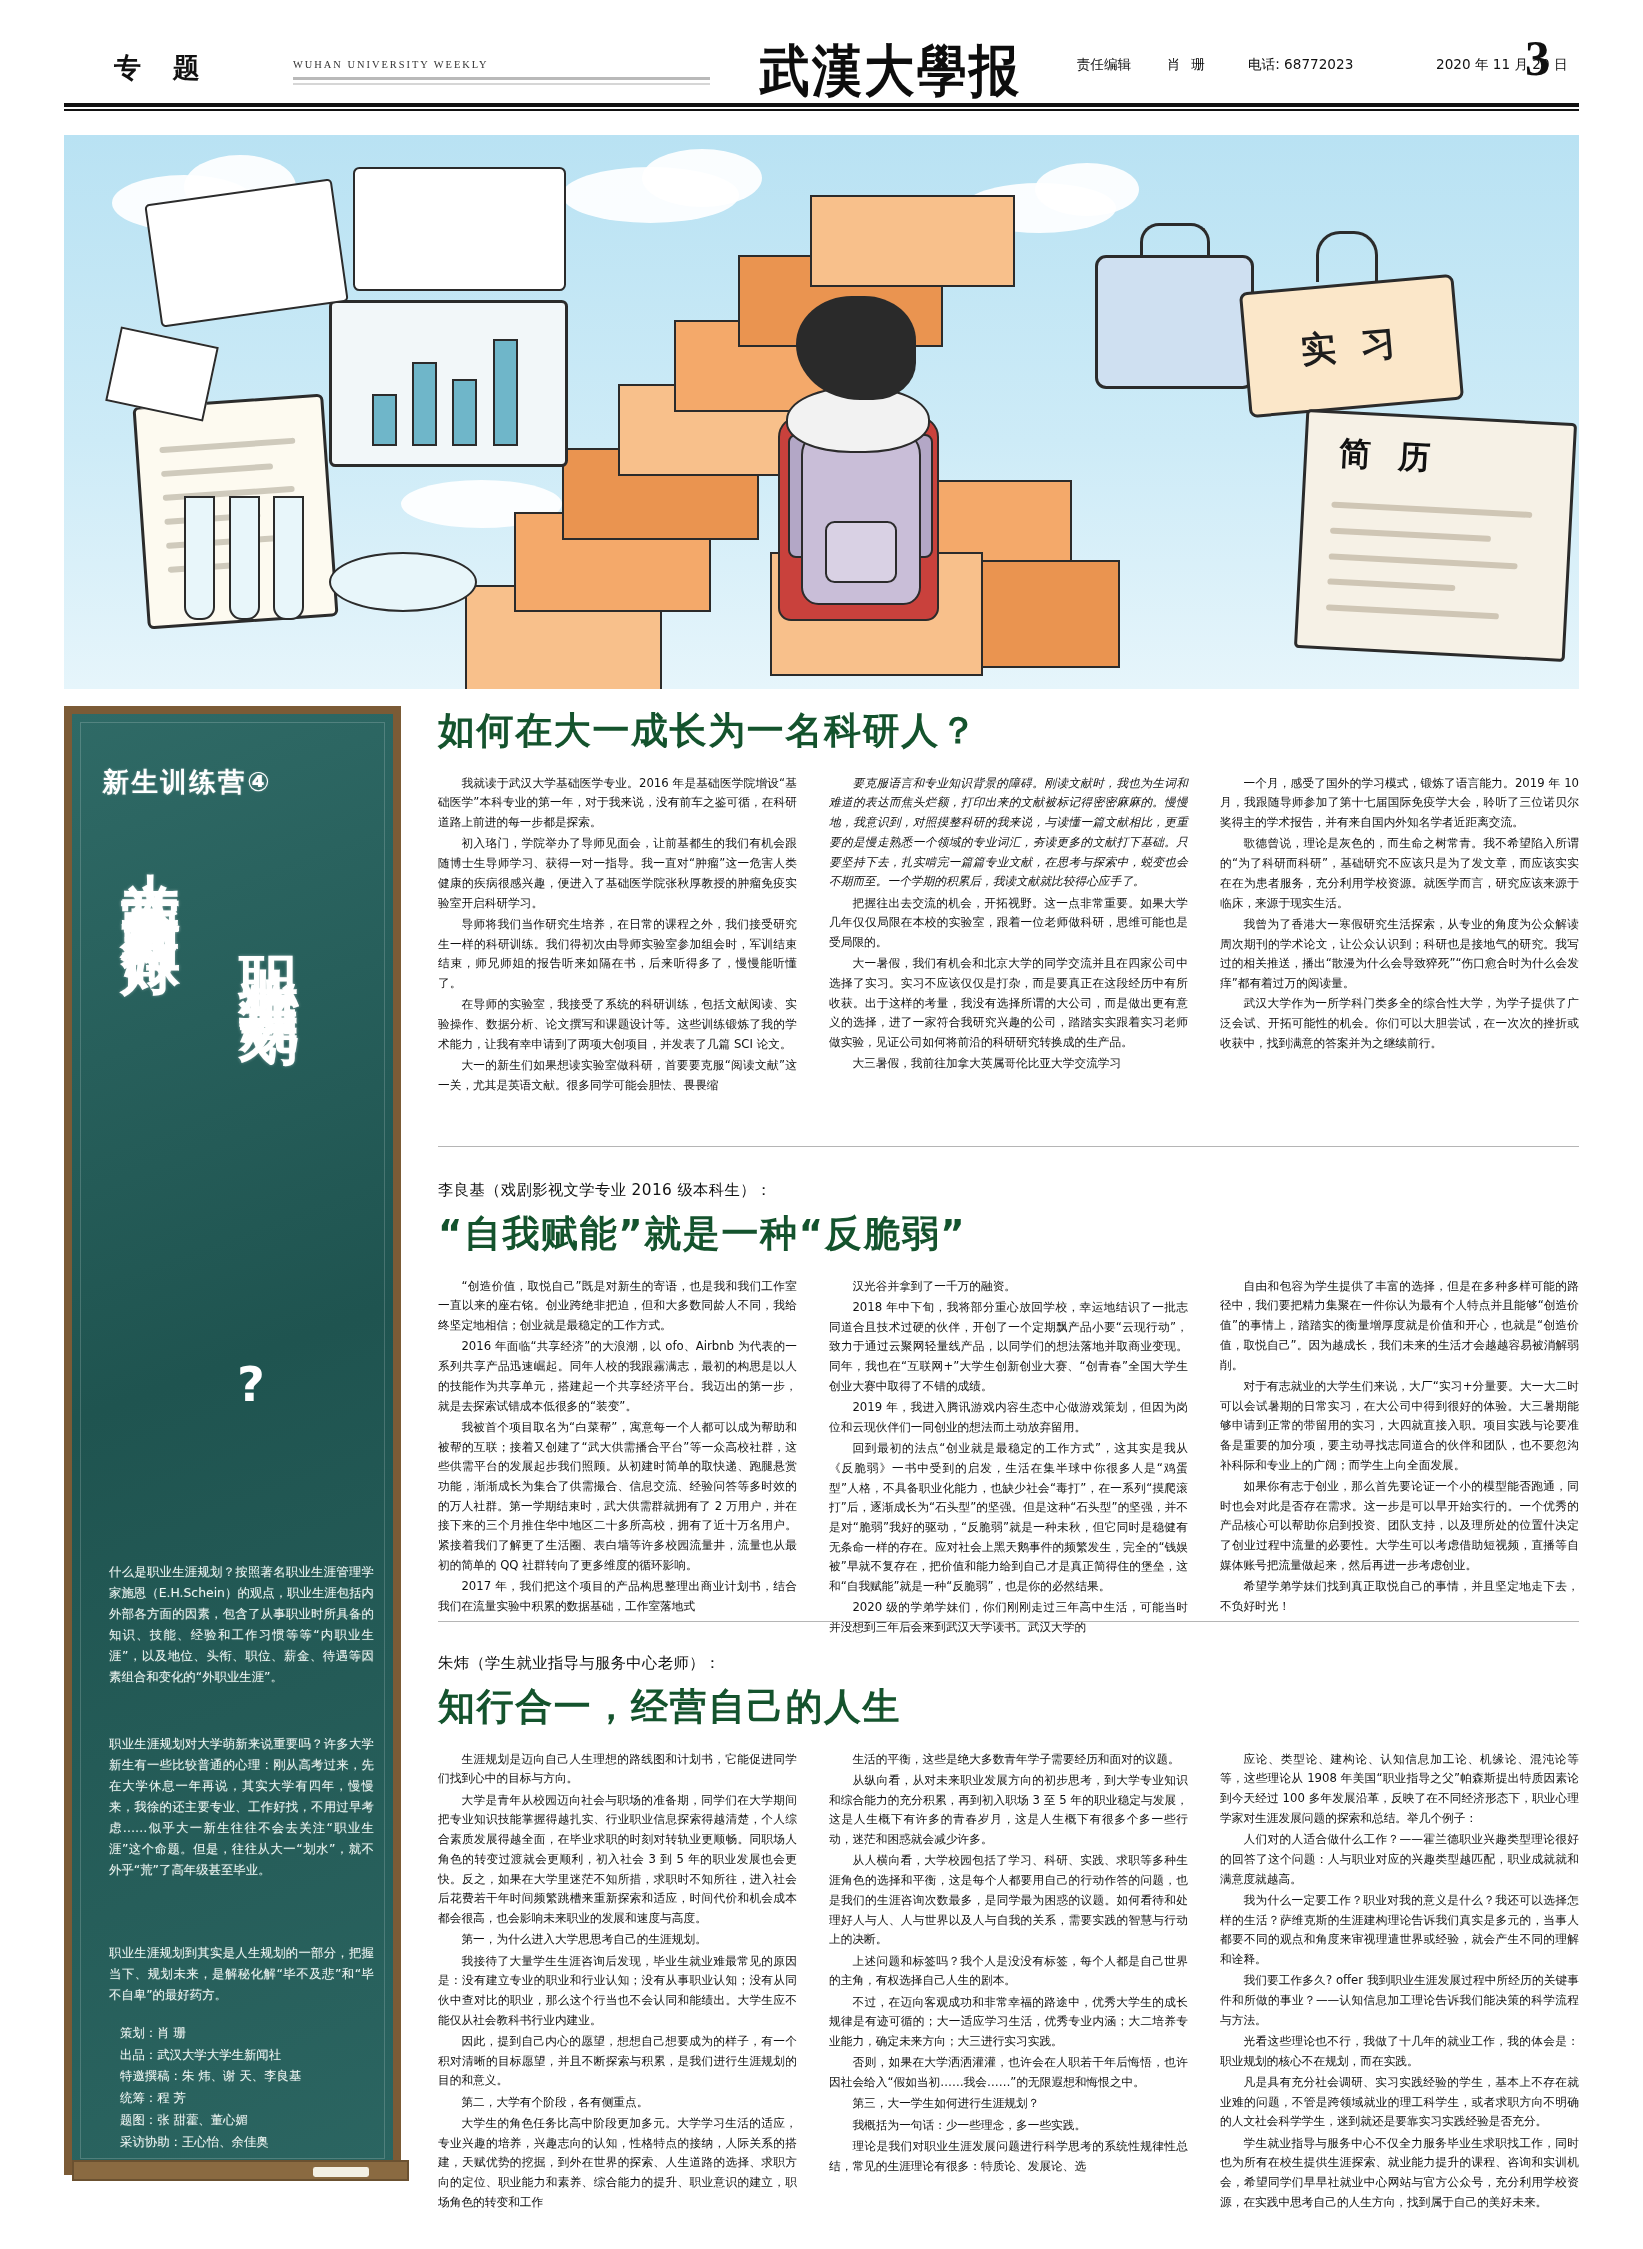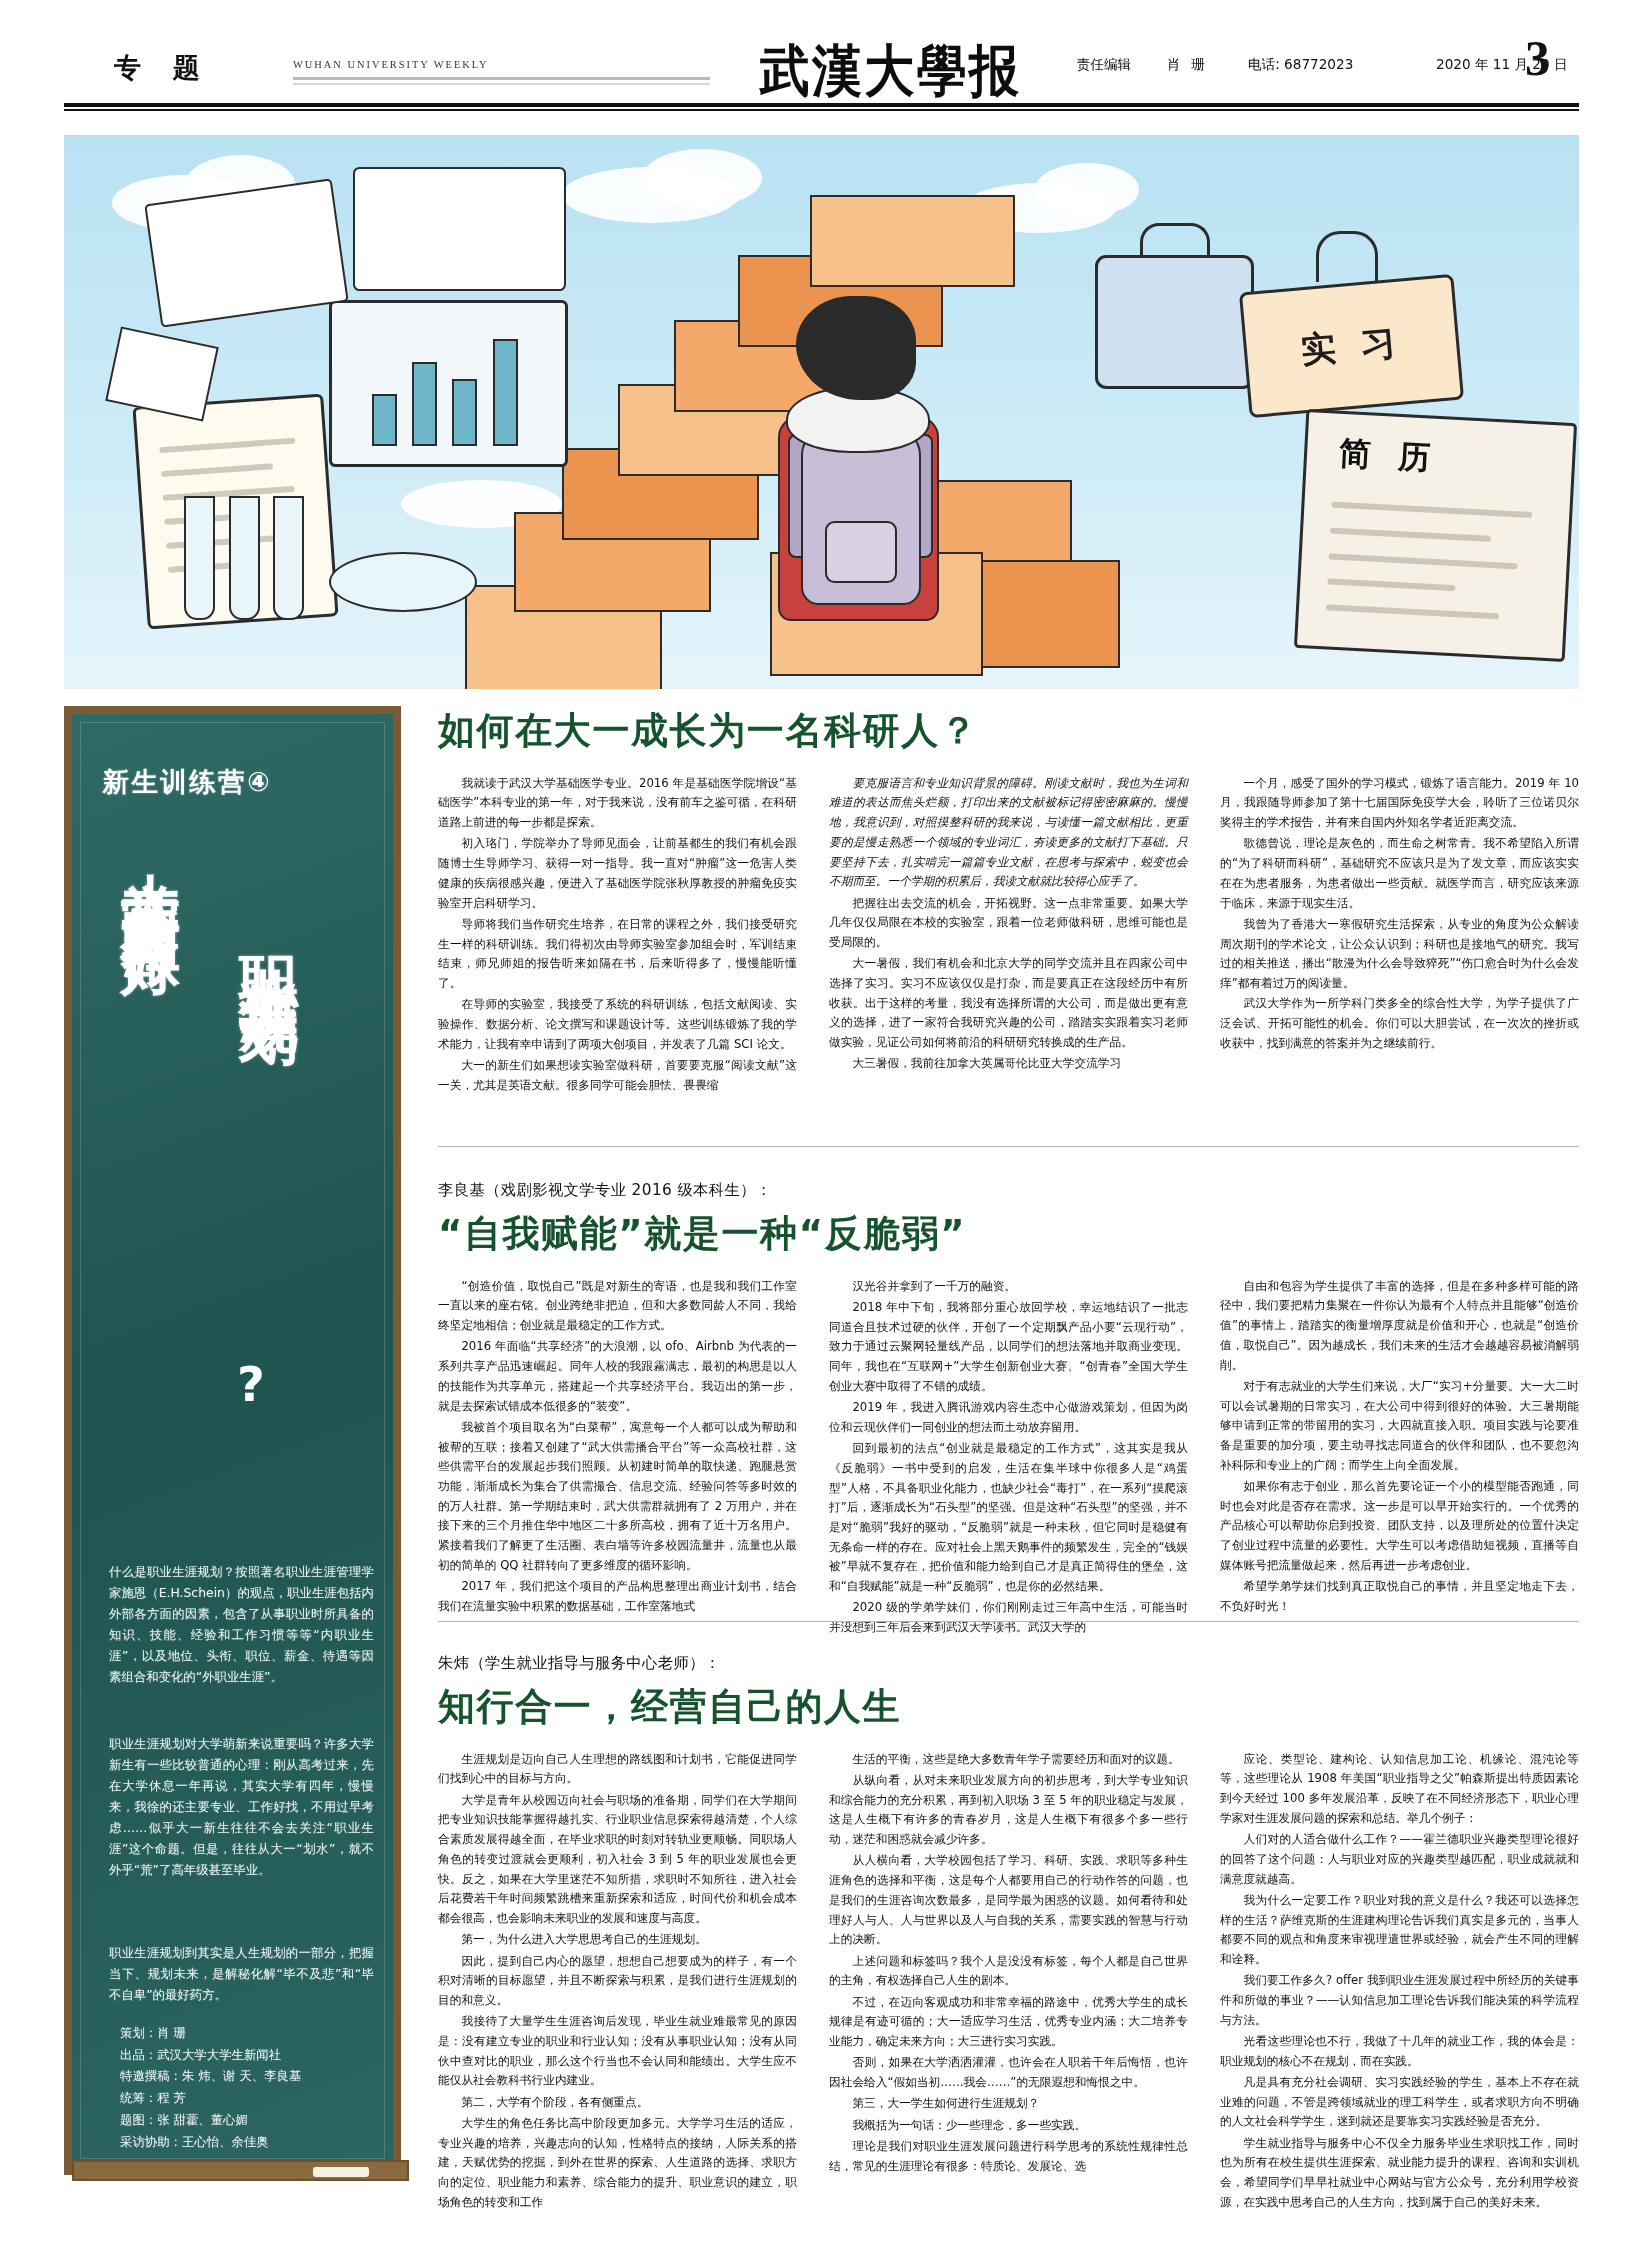--- a/index.html
+++ b/index.html
@@ -548,21 +548,21 @@
             <p style="margin:0 0 1.6px;text-indent:2em;font-family:'DejaVu Sans',sans-serif;font-size:11.7px;line-height:19.7px;text-align:justify;">大一的新生们如果想读实验室做科研，首要要克服“阅读文献”这一关，尤其是英语文献。很多同学可能会胆怯、畏畏缩</p>
           </div>
           <div style="width:360px;">
             <p style="margin:0 0 1.6px;text-indent:2em;font-family:'DejaVu Sans',sans-serif;font-size:11.7px;line-height:19.7px;text-align:justify;font-style:italic;">要克服语言和专业知识背景的障碍。刚读文献时，我也为生词和难道的表达而焦头烂额，打印出来的文献被标记得密密麻麻的。慢慢地，我意识到，对照摸整科研的我来说，与读懂一篇文献相比，更重要的是慢走熟悉一个领域的专业词汇，夯读更多的文献打下基础。只要坚持下去，扎实啃完一篇篇专业文献，在思考与探索中，蜕变也会不期而至。一个学期的积累后，我读文献就比较得心应手了。</p>
             <p style="margin:0 0 1.6px;text-indent:2em;font-family:'DejaVu Sans',sans-serif;font-size:11.7px;line-height:19.7px;text-align:justify;">把握往出去交流的机会，开拓视野。这一点非常重要。如果大学几年仅仅局限在本校的实验室，跟着一位老师做科研，思维可能也是受局限的。</p>
             <p style="margin:0 0 1.6px;text-indent:2em;font-family:'DejaVu Sans',sans-serif;font-size:11.7px;line-height:19.7px;text-align:justify;">大一暑假，我们有机会和北京大学的同学交流并且在四家公司中选择了实习。实习不应该仅仅是打杂，而是要真正在这段经历中有所收获。出于这样的考量，我没有选择所谓的大公司，而是做出更有意义的选择，进了一家符合我研究兴趣的公司，踏踏实实跟着实习老师做实验，见证公司如何将前沿的科研研究转换成的生产品。</p>
             <p style="margin:0 0 1.6px;text-indent:2em;font-family:'DejaVu Sans',sans-serif;font-size:11.7px;line-height:19.7px;text-align:justify;">大三暑假，我前往加拿大英属哥伦比亚大学交流学习</p>
           </div>
           <div style="width:360px;">
             <p style="margin:0 0 1.6px;text-indent:2em;font-family:'DejaVu Sans',sans-serif;font-size:11.7px;line-height:19.7px;text-align:justify;">一个月，感受了国外的学习模式，锻炼了语言能力。2019 年 10 月，我跟随导师参加了第十七届国际免疫学大会，聆听了三位诺贝尔奖得主的学术报告，并有来自国内外知名学者近距离交流。</p>
-            <p style="margin:0 0 1.6px;text-indent:2em;font-family:'DejaVu Sans',sans-serif;font-size:11.7px;line-height:19.7px;text-align:justify;">歌德曾说，理论是灰色的，而生命之树常青。我不希望陷入所谓的“为了科研而科研”，基础研究不应该只是为了发文章，而应该实实在在为患者服务，为患者做出一些贡献。就医学而言，研究应该来源于临床，来源于现实生活。</p>
+            <p style="margin:0 0 1.6px;text-indent:2em;font-family:'DejaVu Sans',sans-serif;font-size:11.7px;line-height:19.7px;text-align:justify;">歌德曾说，理论是灰色的，而生命之树常青。我不希望陷入所谓的“为了科研而科研”，基础研究不应该只是为了发文章，而应该实实在在为患者服务，充分利用学校资源。就医学而言，研究应该来源于临床，来源于现实生活。</p>
             <p style="margin:0 0 1.6px;text-indent:2em;font-family:'DejaVu Sans',sans-serif;font-size:11.7px;line-height:19.7px;text-align:justify;">我曾为了香港大一寒假研究生活探索，从专业的角度为公众解读周次期刊的学术论文，让公众认识到；科研也是接地气的研究。我写过的相关推送，播出“散漫为什么会导致猝死”“伤口愈合时为什么会发痒”都有着过万的阅读量。</p>
             <p style="margin:0 0 1.6px;text-indent:2em;font-family:Liberation Mono, monospace;font-size:11.7px;line-height:19.7px;text-align:justify;">武汉大学作为一所学科门类多全的综合性大学，为学子提供了广泛会试、开拓可能性的机会。你们可以大胆尝试，在一次次的挫折或收获中，找到满意的答案并为之继续前行。</p>
           </div>
         </div>
       </div>
 
       <div class="rule-thin" style="position:absolute;top:440px;"></div>
 
       <div class="art" style="top:474px;">
         <div class="byline">李良基（戏剧影视文学专业 2016 级本科生）：</div>
@@ -593,22 +593,22 @@
       <div class="rule-thin" style="position:absolute;top:915px;"></div>
 
       <div class="art" style="top:947px;">
         <div class="byline">朱炜（学生就业指导与服务中心老师）：</div>
         <div class="headline h2-big">知行合一，经营自己的人生</div>
         <div style="display:flex; gap:32px;">
           <div style="width:360px;">
             <p style="margin:0 0 1.6px;text-indent:2em;font-family:'DejaVu Sans',sans-serif;font-size:11.7px;line-height:19.7px;text-align:justify;">生涯规划是迈向自己人生理想的路线图和计划书，它能促进同学们找到心中的目标与方向。</p>
             <p style="margin:0 0 1.6px;text-indent:2em;font-family:'DejaVu Sans',sans-serif;font-size:11.7px;line-height:19.7px;text-align:justify;">大学是青年从校园迈向社会与职场的准备期，同学们在大学期间把专业知识技能掌握得越扎实、行业职业信息探索得越清楚，个人综合素质发展得越全面，在毕业求职的时刻对转轨业更顺畅。同职场人角色的转变过渡就会更顺利，初入社会 3 到 5 年的职业发展也会更快。反之，如果在大学里迷茫不知所措，求职时不知所往，进入社会后花费若干年时间频繁跳槽来重新探索和适应，时间代价和机会成本都会很高，也会影响未来职业的发展和速度与高度。</p>
             <p style="margin:0 0 1.6px;text-indent:2em;font-family:'DejaVu Sans',sans-serif;font-size:11.7px;line-height:19.7px;text-align:justify;">第一，为什么进入大学思思考自己的生涯规划。</p>
+            <p style="margin:0 0 1.6px;text-indent:2em;font-family:'DejaVu Sans',sans-serif;font-size:11.7px;line-height:19.7px;text-align:justify;">我接待了大量学生生涯咨询后发现，毕业生就业难最常见的原因是：没有建立专业的职业和行业认知；没有从事职业认知；没有从同伙中查对比的职业，那么这个行当也不会认同和能绩出。大学生应不能仅从社会教科书行业内建业。</p>
             <p style="margin:0 0 1.6px;text-indent:2em;font-family:'DejaVu Sans',sans-serif;font-size:11.7px;line-height:19.7px;text-align:justify;">因此，提到自己内心的愿望，想想自己想要成为的样子，有一个积对清晰的目标愿望，并且不断探索与积累，是我们进行生涯规划的目的和意义。</p>
-            <p style="margin:0 0 1.6px;text-indent:2em;font-family:'DejaVu Sans',sans-serif;font-size:11.7px;line-height:19.7px;text-align:justify;">我接待了大量学生生涯咨询后发现，毕业生就业难最常见的原因是：没有建立专业的职业和行业认知；没有从事职业认知；没有从同伙中查对比的职业，那么这个行当也不会认同和能绩出。大学生应不能仅从社会教科书行业内建业。</p>
             <p style="margin:0 0 1.6px;text-indent:2em;font-family:'DejaVu Sans',sans-serif;font-size:11.7px;line-height:19.7px;text-align:justify;">第二，大学有个阶段，各有侧重点。</p>
             <p style="margin:0 0 1.6px;text-indent:2em;font-family:'DejaVu Sans',sans-serif;font-size:11.7px;line-height:19.7px;text-align:justify;">大学生的角色任务比高中阶段更加多元。大学学习生活的适应，专业兴趣的培养，兴趣志向的认知，性格特点的接纳，人际关系的搭建，天赋优势的挖掘，到外在世界的探索、人生道路的选择、求职方向的定位、职业能力和素养、综合能力的提升、职业意识的建立，职场角色的转变和工作</p>
           </div>
           <div style="width:360px;">
             <p style="margin:0 0 1.6px;text-indent:2em;font-family:'DejaVu Sans',sans-serif;font-size:11.7px;line-height:19.7px;text-align:justify;">生活的平衡，这些是绝大多数青年学子需要经历和面对的议题。</p>
             <p style="margin:0 0 1.6px;text-indent:2em;font-family:'DejaVu Sans',sans-serif;font-size:11.7px;line-height:19.7px;text-align:justify;">从纵向看，从对未来职业发展方向的初步思考，到大学专业知识和综合能力的充分积累，再到初入职场 3 至 5 年的职业稳定与发展，这是人生概下有许多的青春岁月，这是人生概下有很多个多一些行动，迷茫和困惑就会减少许多。</p>
             <p style="margin:0 0 1.6px;text-indent:2em;font-family:'DejaVu Sans',sans-serif;font-size:11.7px;line-height:19.7px;text-align:justify;">从人横向看，大学校园包括了学习、科研、实践、求职等多种生涯角色的选择和平衡，这是每个人都要用自己的行动作答的问题，也是我们的生涯咨询次数最多，是同学最为困惑的议题。如何看待和处理好人与人、人与世界以及人与自我的关系，需要实践的智慧与行动上的决断。</p>
             <p style="margin:0 0 1.6px;text-indent:2em;font-family:'DejaVu Sans',sans-serif;font-size:11.7px;line-height:19.7px;text-align:justify;">上述问题和标签吗？我个人是没没有标签，每个人都是自己世界的主角，有权选择自己人生的剧本。</p>
             <p style="margin:0 0 1.6px;text-indent:2em;font-family:'DejaVu Sans',sans-serif;font-size:11.7px;line-height:19.7px;text-align:justify;">不过，在迈向客观成功和非常幸福的路途中，优秀大学生的成长规律是有迹可循的；大一适应学习生活，优秀专业内涵；大二培养专业能力，确定未来方向；大三进行实习实践。</p>
             <p style="margin:0 0 1.6px;text-indent:2em;font-family:'DejaVu Sans',sans-serif;font-size:11.7px;line-height:19.7px;text-align:justify;">否则，如果在大学洒洒灌灌，也许会在人职若干年后悔悟，也许因社会给入“假如当初……我会……”的无限遐想和悔恨之中。</p>

